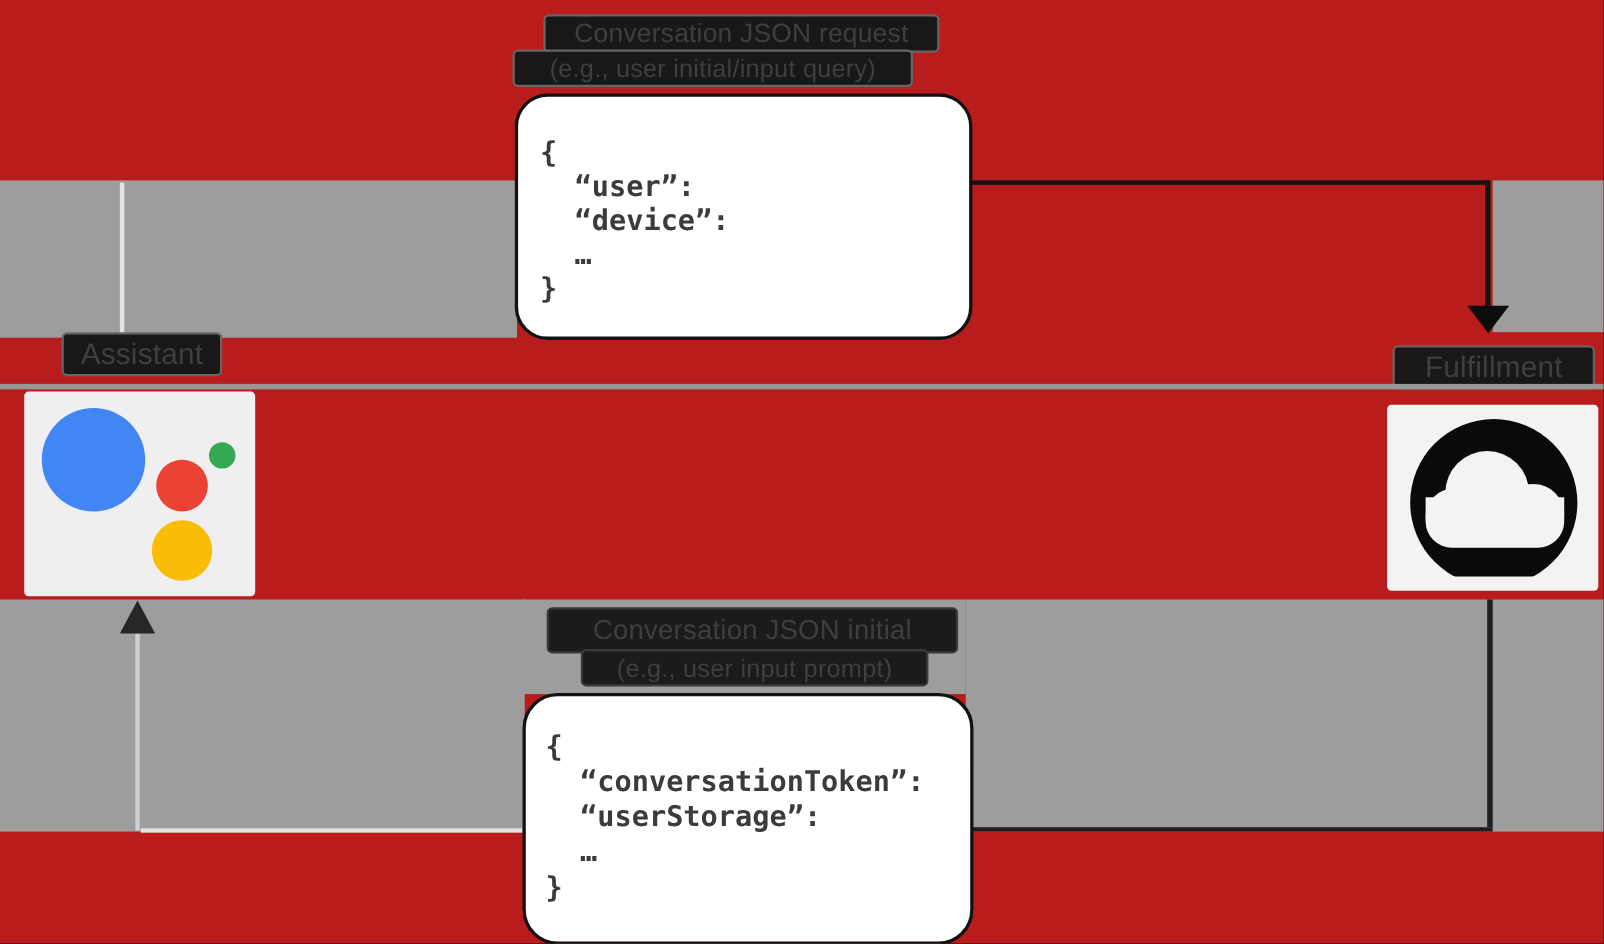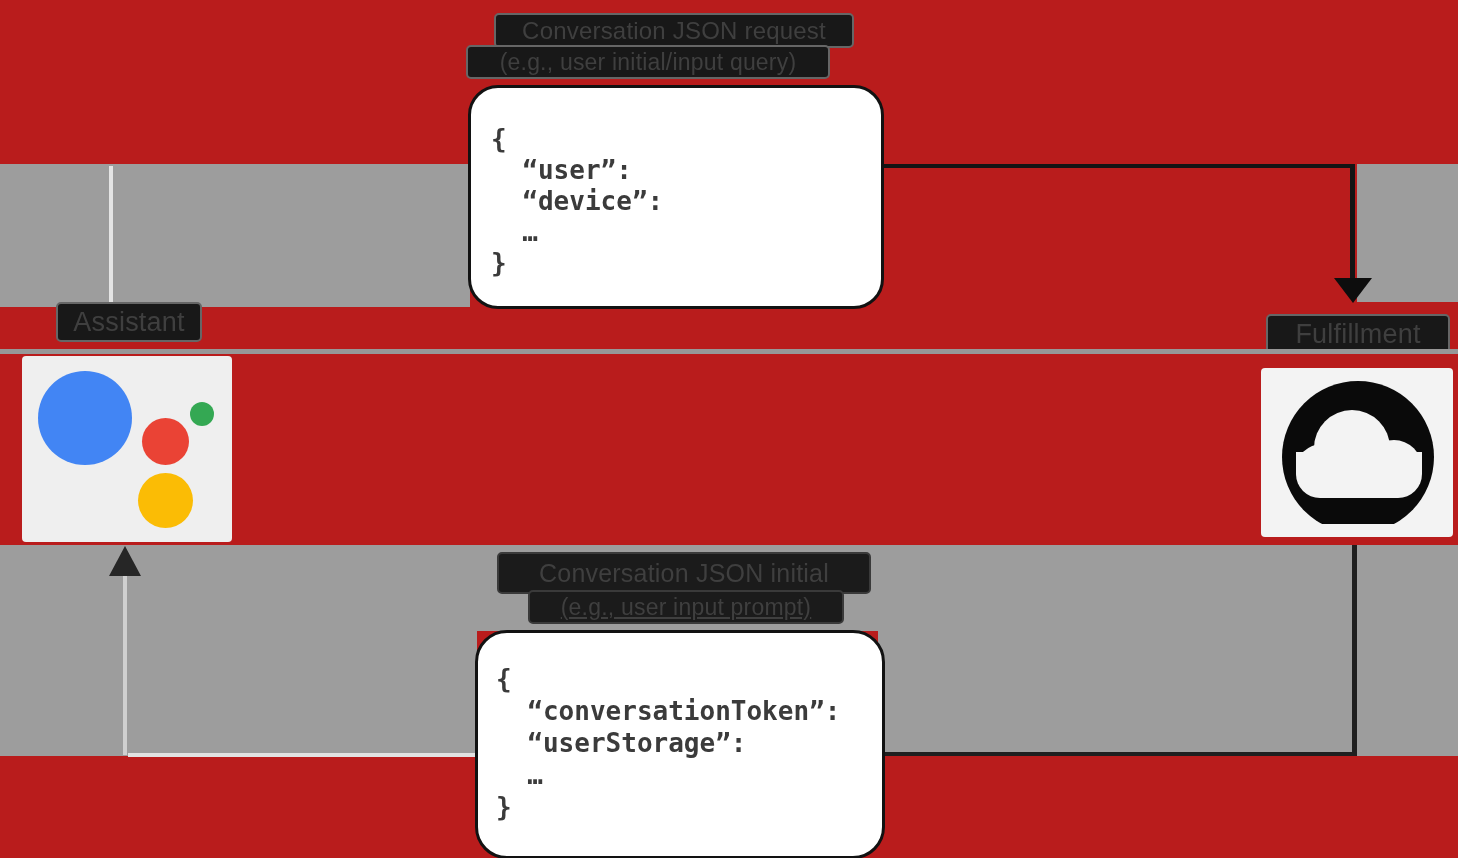--- a/index.html
+++ b/index.html
@@ -84,21 +84,21 @@
   <div class="band" style="left:475px;top:545px;width:403px;height:86px;"></div>
   <div class="band" style="left:878px;top:545px;width:580px;height:211px;"></div>
 
   <div class="line" style="left:1352px;top:545px;width:5px;height:207px;background:#1f1f1f;"></div>
   <div class="line" style="left:878px;top:752px;width:479px;height:4px;background:#1f1f1f;"></div>
   <div class="line" style="left:128px;top:753px;width:347px;height:4px;background:#e2e2e2;"></div>
   <div class="line" style="left:123px;top:576px;width:4px;height:179px;background:#d0d0d0;"></div>
   <div class="tri" style="left:109px;top:546px;border-left:16px solid transparent;border-right:16px solid transparent;border-bottom:30px solid #262626;"></div>
 
   <div class="chip on-gray" style="left:497px;top:552px;width:370px;height:38px;font-size:25px;">Conversation JSON initial</div>
-  <div class="chip on-gray" style="left:528px;top:590px;width:312px;height:30px;font-size:23px;text-decoration:underline;">(e.g., user input prompt)</div>
+  <div class="chip on-gray" style="left:528px;top:590px;width:312px;height:30px;font-size:23px;">(e.g., user input prompt)</div>
 
   <div class="json-box" style="left:475px;top:630px;width:404px;height:223px;border-radius:32px;">
     <pre style="left:18px;top:30px;font-size:26px;line-height:32px;">{
   “conversationToken”:
   “userStorage”:
   …
 }</pre>
   </div>
 
 </div>

